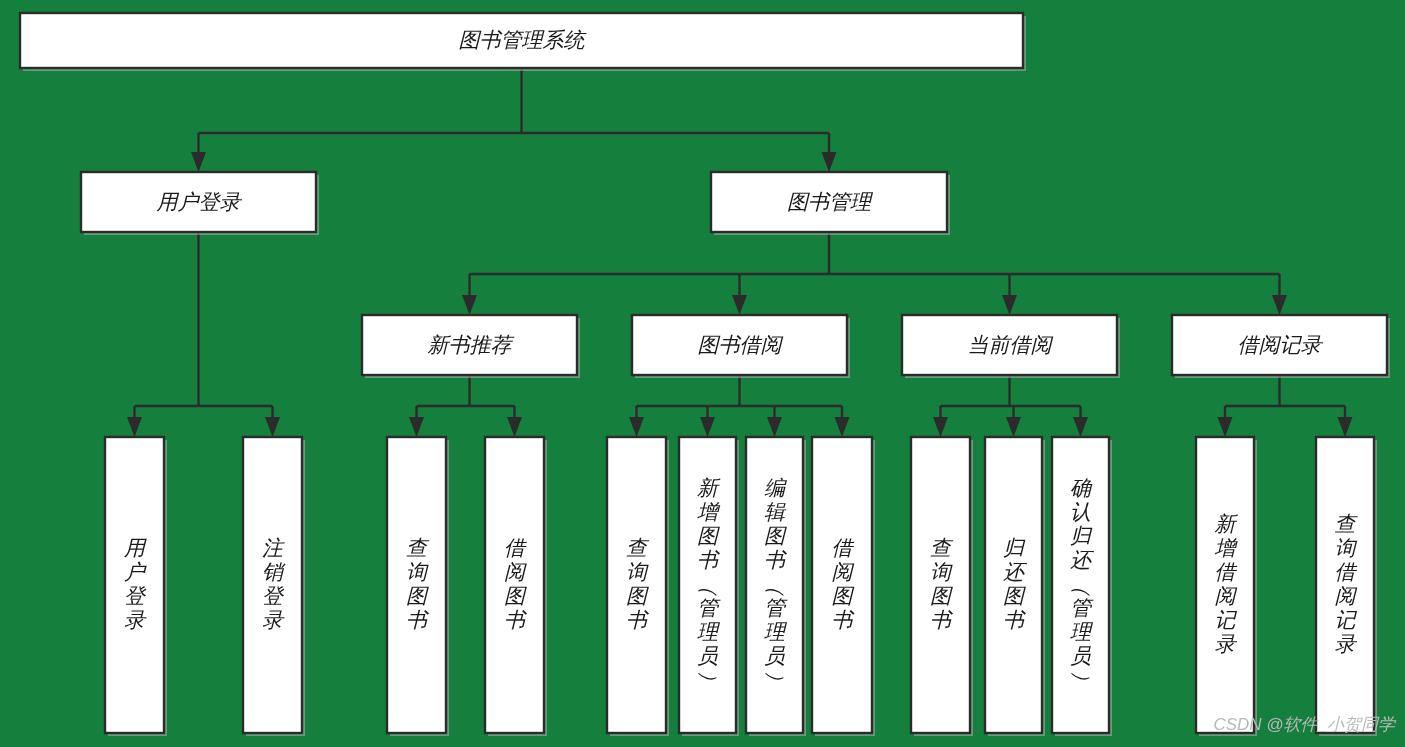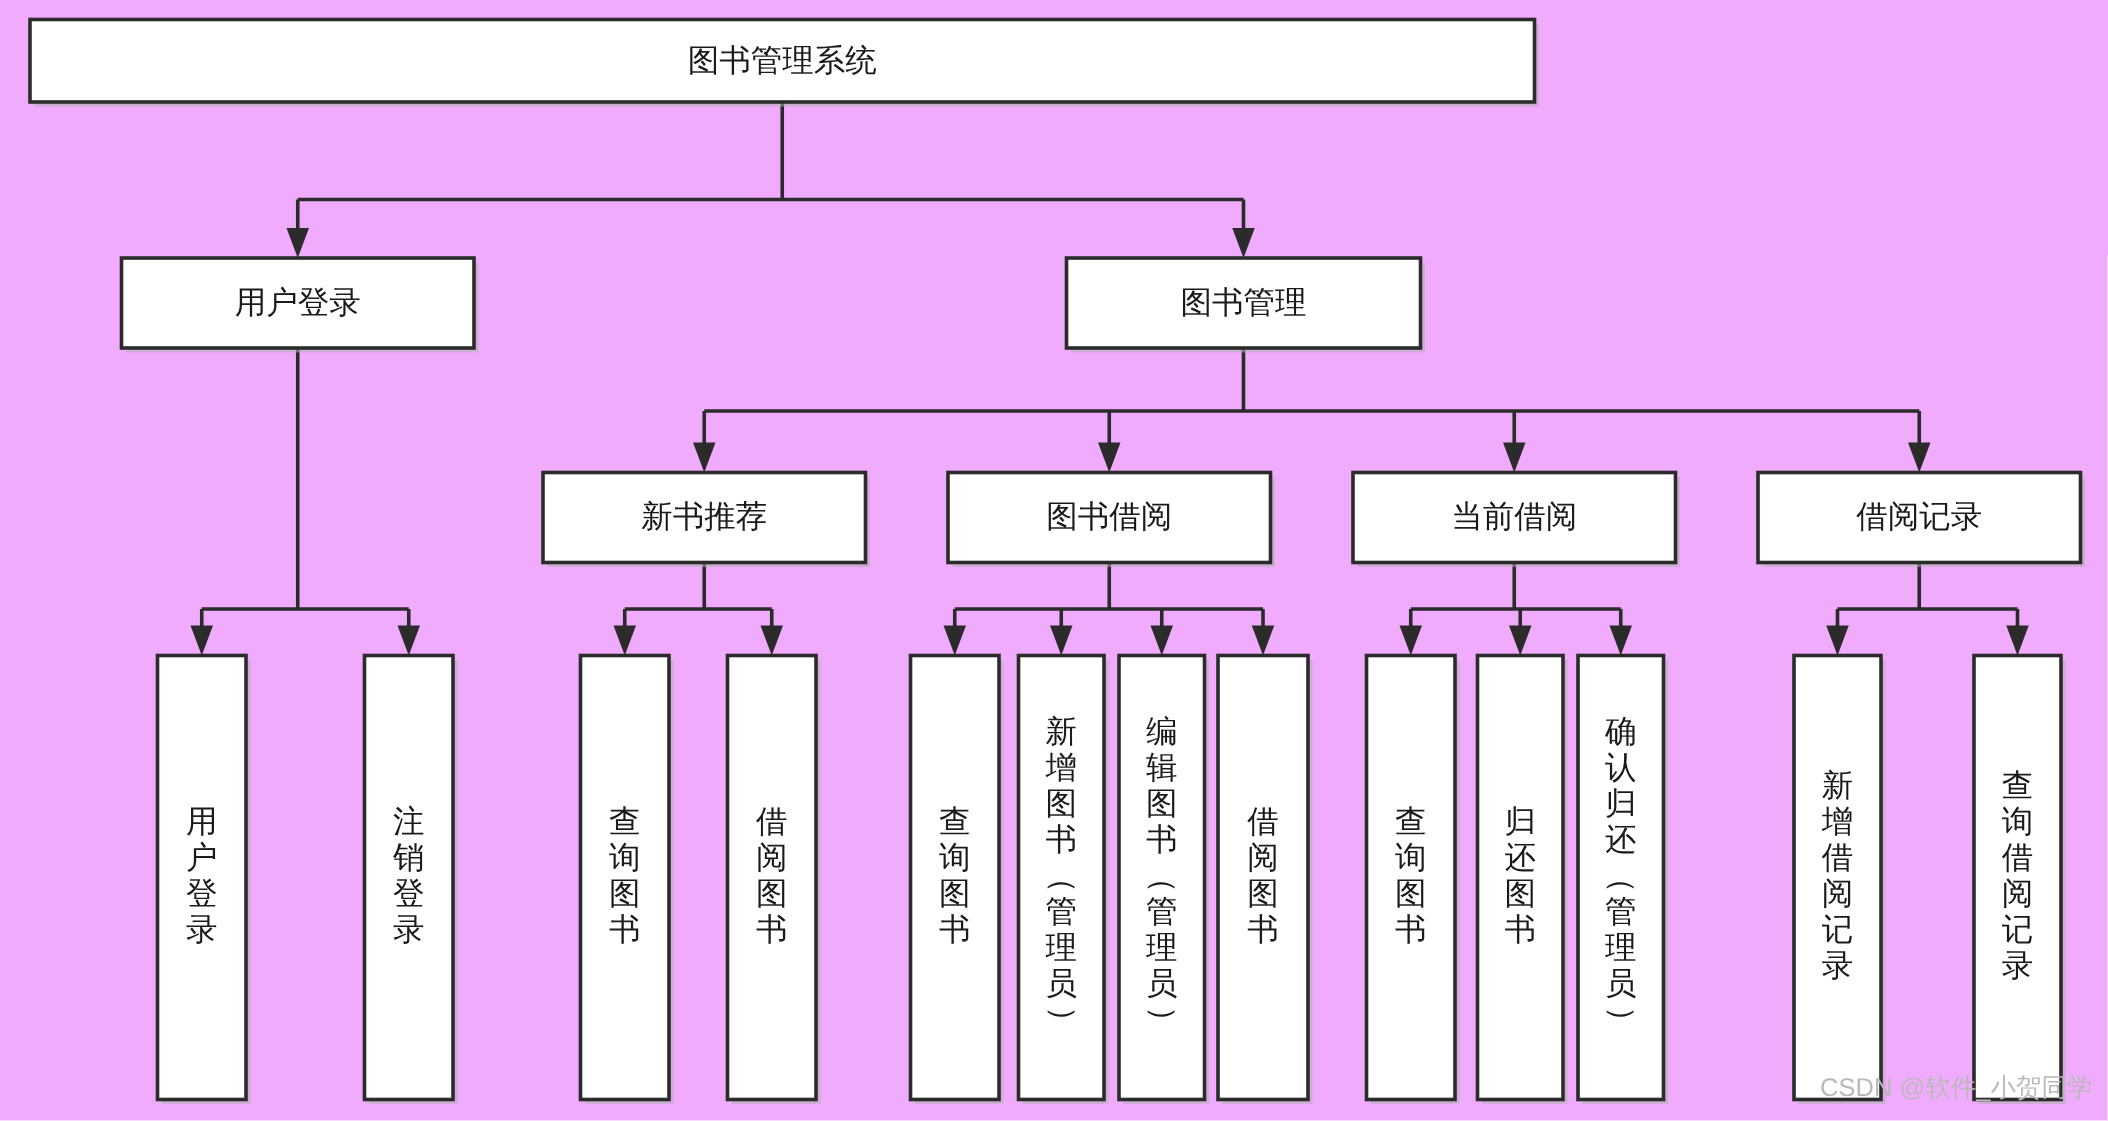--- a/index.html
+++ b/index.html
@@ -11,21 +11,22 @@
   body {
     width: 1405px;
     height: 747px;
     overflow: hidden;
     font-family: "Liberation Sans", "DejaVu Sans", sans-serif;
   }
   #diagram-root {
     position: relative;
     width: 1405px;
     height: 747px;
-    background: #f0abfc;
+    background: #15803d;
+    font-style: italic;
   }
   svg.diagram-canvas {
     position: absolute;
     top: 0;
     left: 0;
     width: 1405px;
     height: 747px;
     display: block;
   }
   .node-box {

